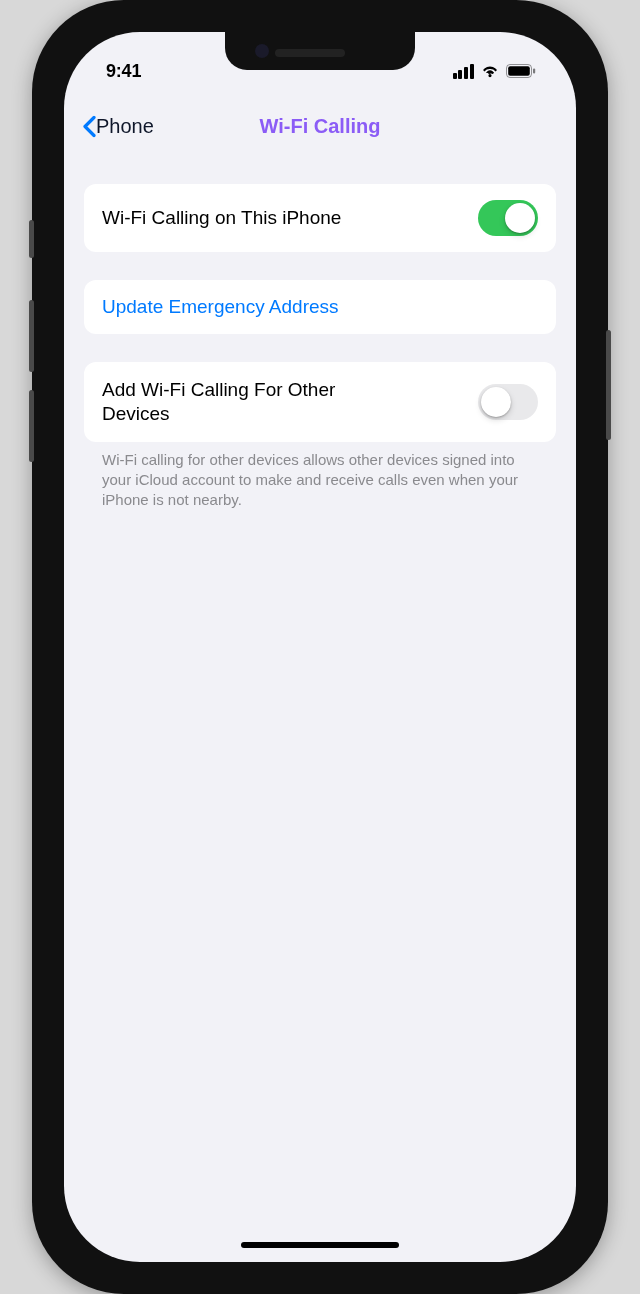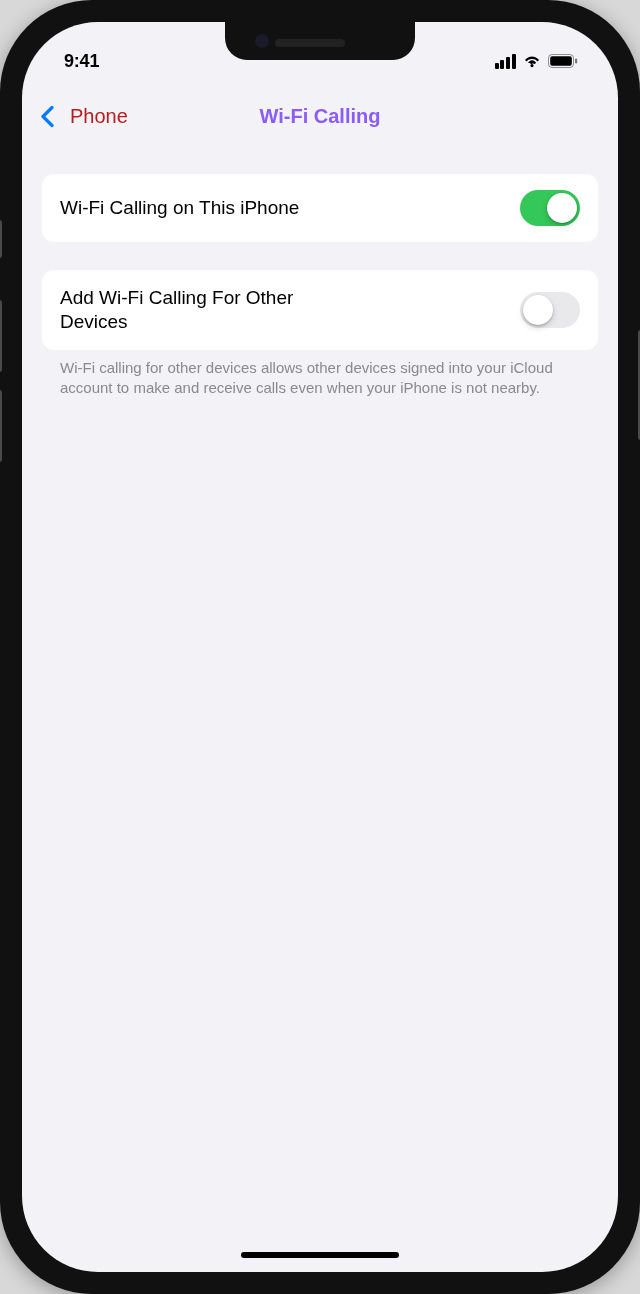--- a/index.html
+++ b/index.html
@@ -1,19 +1,19 @@
 <!DOCTYPE html>
 <html><head>
   <meta charset="utf-8">
   <style>
     * { margin:0; padding:0; box-sizing:border-box; font-family:-apple-system,"SF Pro Text","Helvetica Neue",Helvetica,Arial,sans-serif; -webkit-font-smoothing:antialiased; }
     body { background:#d8d8d8; display:flex; justify-content:center; align-items:flex-start; padding:0; }
     .phone-frame {
-      width:640px; height:1294px; position:relative;
-      background:#111; border-radius:92px; padding:22px; box-shadow:0 4px 20px rgba(0,0,0,.3);
+      width:576px; height:1294px; position:relative;
+      background:#111; border-radius:92px; padding:32px; box-shadow:0 4px 20px rgba(0,0,0,.3);
     }
     .screen {
       width:100%; height:100%; background:#f2f2f7; border-radius:76px; overflow:hidden;
       position:relative;
     }
     .side-btn { position:absolute; background:#4a4a4a; border-radius:3px; }
     .side-btn.b1{ left:-3px; top:220px; width:5px; height:38px;}
     .side-btn.b2{ left:-3px; top:300px; width:5px; height:72px;}
     .side-btn.b3{ left:-3px; top:390px; width:5px; height:72px;}
     .side-btn.b4{ right:-3px; top:330px; width:5px; height:110px;}
@@ -44,21 +44,21 @@
     .cell-bars span:nth-child(2){height:9px;}
     .cell-bars span:nth-child(3){height:12px;}
     .cell-bars span:nth-child(4){height:15px;}
     .wifi-icon svg, .battery-icon svg{ display:block;}
     .nav-bar{
       height:48px; display:flex; align-items:center; justify-content:center;
       position:relative; padding:0 20px;
     }
     .nav-back{
       position:absolute; left:18px; top:50%; transform:translateY(-50%);
-      display:flex; align-items:center; gap:16px; color:#b91c1c; font-size:20px;
+      display:flex; align-items:center; gap:0; color:#0f172a; font-size:20px;
       cursor:pointer;
     }
     .nav-back svg{ display:block;}
     .nav-title{ font-size:20px; font-weight:600; color:#8b5cf6;}
 
     .content{ padding:4px 20px;}
     .group{ margin-top:28px;}
     .group:first-child{ margin-top:30px;}
     .card{
       background:#fff; border-radius:12px; overflow:hidden;
@@ -152,20 +152,25 @@
           <div class="row">
             <div class="row-label">Wi-Fi Calling on This iPhone</div>
             <div class="toggle on">
               <div class="knob"></div>
             </div>
           </div>
         </div>
       </div>
 
       <div class="group">
+        <div class="card">
+          <div class="link-row">
+            <span>Update Emergency Address</span>
+          </div>
+        </div>
       </div>
 
       <div class="group">
         <div class="card">
           <div class="row">
             <div class="row-label" style="max-width:300px">Add Wi-Fi Calling For Other Devices</div>
             <div class="toggle off">
               <div class="knob"></div>
             </div>
           </div>

